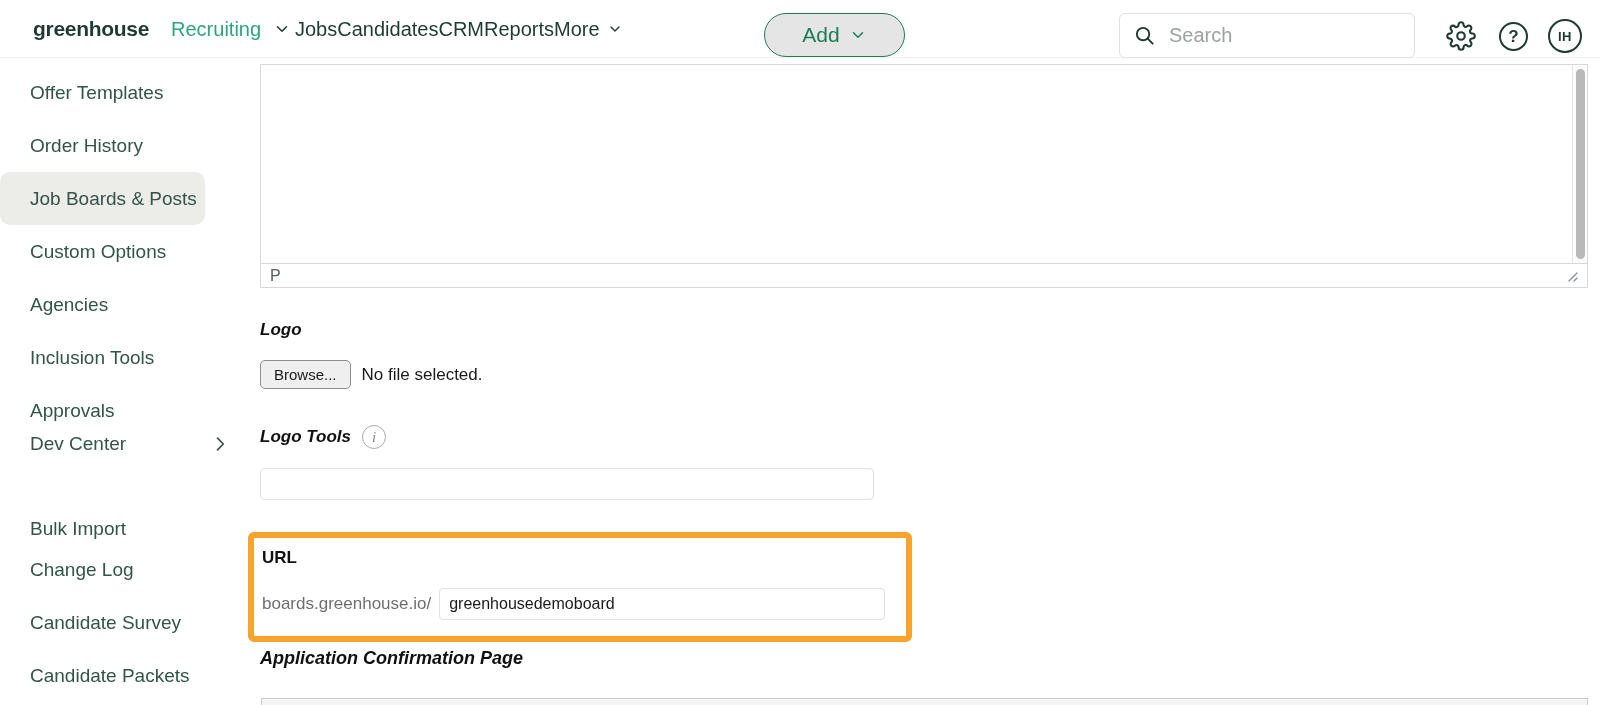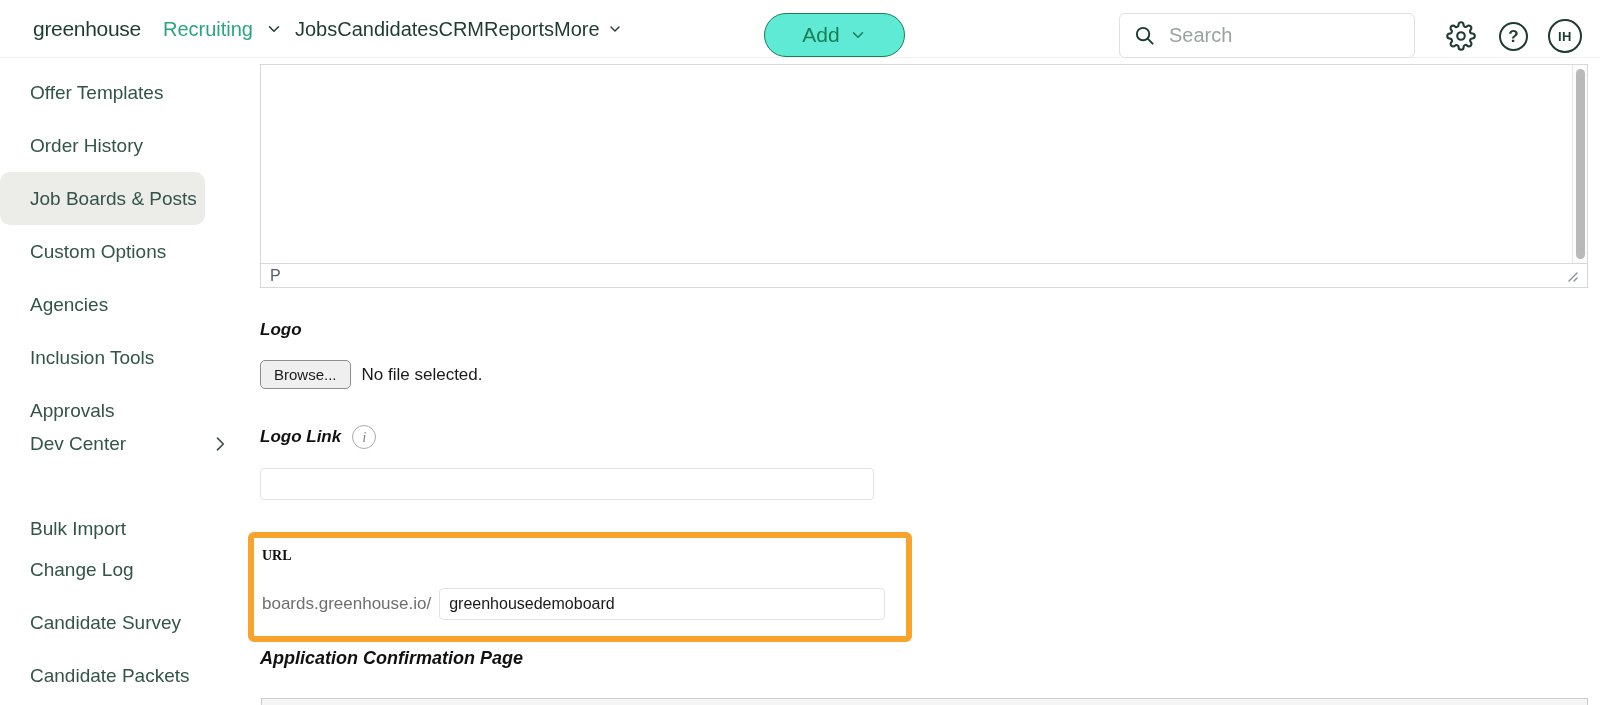--- a/index.html
+++ b/index.html
@@ -5,29 +5,29 @@
   * { margin:0; padding:0; box-sizing:border-box; }
   html,body { width:1600px; height:705px; background:#fff; overflow:hidden;
               font-family:"Liberation Sans", sans-serif; }
   .page { position:relative; width:1600px; height:705px; background:#fff; }
 
   
   .header { position:absolute; top:0; left:0; width:1600px; height:58px;
             background:#fff; border-bottom:1px solid #f2f2f0; z-index:10; }
   .logo { position:absolute; left:33px; top:0; height:58px; display:flex;
           align-items:center; cursor:pointer; }
-  .brand { font-size:21px; font-weight:400; color:#1e3a33; letter-spacing:-0.3px; }
+  .brand { font-size:21px; font-weight:700; color:#1e3a33; letter-spacing:-0.3px; }
   .product { font-size:20px; color:#2aa57e; margin-left:22px; }
   .logo .chev { margin-left:12px; color:#1e3a33; }
   .nav { position:absolute; left:295px; top:0; height:58px; display:flex;
          align-items:center; }
   .nav-item { font-size:20px; color:#1e3a33; cursor:pointer; display:flex;
               align-items:center; gap:7px; }
   .add-btn { position:absolute; left:764px; top:13px; width:141px; height:44px;
-             border:1.5px solid #1b7e55; border-radius:22px; background:#5eead4;
+             border:1.5px solid #1b7e55; border-radius:22px; background:#e5e5e5;
              display:flex; align-items:center; justify-content:center; gap:9px;
              color:#1b7e55; font-size:21px; cursor:pointer; }
   .search { position:absolute; left:1119px; top:13px; width:296px; height:45px;
             border:1px solid #e0e0e0; border-radius:6px; background:#fff;
             display:flex; align-items:center; padding:0 13px; gap:13px; }
   .search input { border:none; outline:none; width:100%; font-size:20px;
                   color:#33433e; font-family:"Liberation Sans",sans-serif; }
   .search input::placeholder { color:#9aa3a0; }
   .hdr-icon { position:absolute; color:#1e3a33; cursor:pointer; }
   .circle-glyph { border:2px solid #1e3a33; border-radius:50%; color:#1e3a33;
@@ -68,22 +68,22 @@
                color:#8a8a8a; display:flex; align-items:center; justify-content:center;
                font-family:"Liberation Serif",serif; font-style:italic; font-size:15px;
                cursor:pointer; }
   .text-input { border:1px solid #e2e2e2; border-radius:4px; background:#fff;
                 font-size:16px; color:#1a1a1a; padding:0 9px; outline:none;
                 font-family:"Liberation Sans",sans-serif; }
   .logo-link-input { position:absolute; left:260px; top:468px; width:614px; height:32px; }
 
   .url-box { position:absolute; left:248px; top:532px; width:664px; height:110px;
              border:6px solid #f8a32c; border-radius:6px; background:#fff; }
-  .url-heading { position:absolute; left:8px; top:10px; font-size:14px;
-                 font-weight:700; color:#111;font-family:Liberation Serif, serif; }
+  .url-heading { position:absolute; left:8px; top:10px; font-size:17px;
+                 font-weight:700; color:#111; }
   .url-row { position:absolute; left:8px; top:50px; display:flex; align-items:center; gap:8px;justify-content:space-between; }
   .url-prefix { font-size:17px; color:#6f6f6f; }
   .url-input { width:446px; height:32px; }
 
   .confirm-strip { position:absolute; left:261px; top:698px; width:1327px; height:8px;
                    background:#f5f5f5; border:1px solid #cccccc; border-bottom:none; }
   svg { display:block; }
 </style>
 </head>
 <body>
@@ -222,21 +222,21 @@
     </div>
   </div>
 
   <div class="section-heading" style="left:260px; top:320px;">Logo</div>
   <div class="browse-row">
     <button class="browse-btn">Browse...</button>
     <span class="file-status">No file selected.</span>
   </div>
 
   <div class="logo-link-row">
-    <span class="section-heading" style="position:static;">Logo Link</span>
+    <span class="section-heading" style="position:static;">Logo Tools</span>
     <span class="info-icon">
         <span>i</span>
       </span>
   </div>
   <input type="text" class="text-input logo-link-input" value="" style="">
 
   <div class="url-box">
     <div class="url-heading">URL</div>
     <div class="url-row">
       <span class="url-prefix">boards.greenhouse.io/</span>

